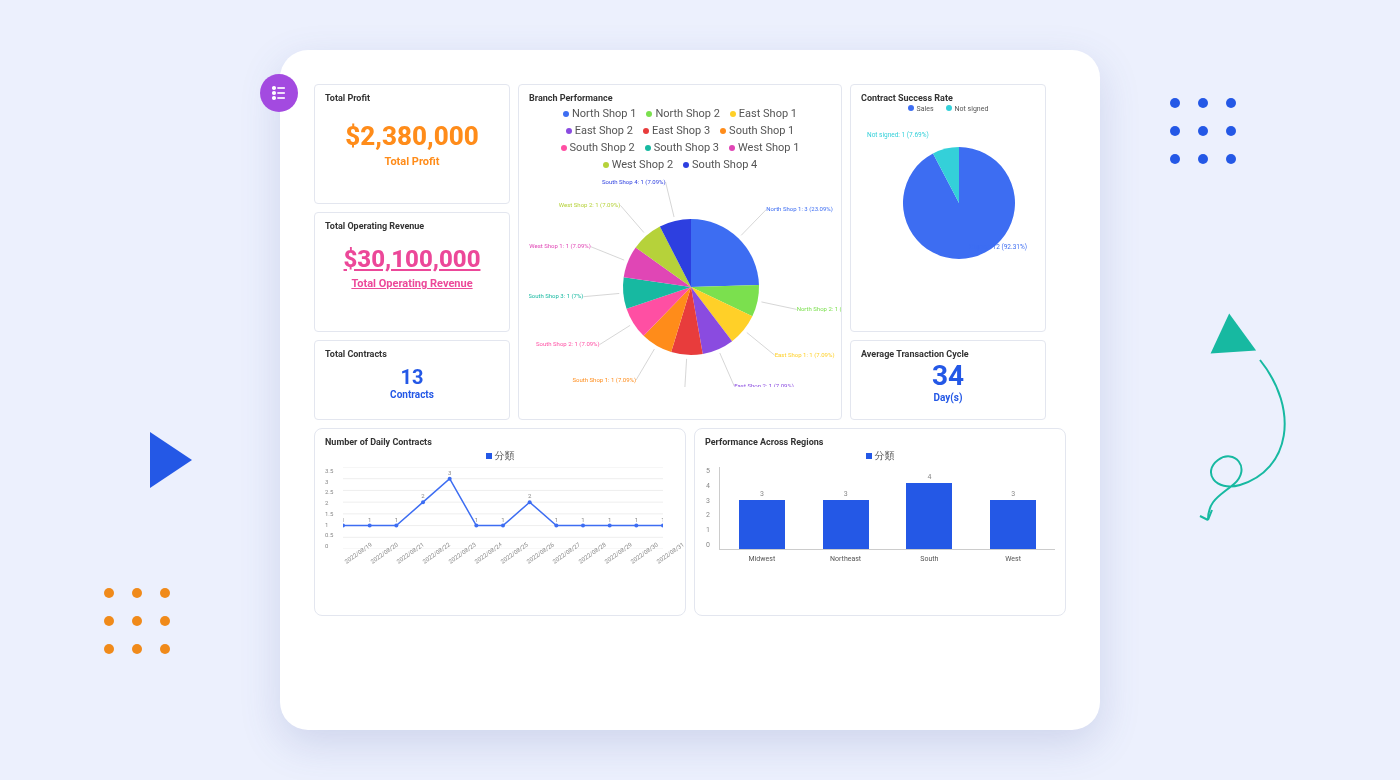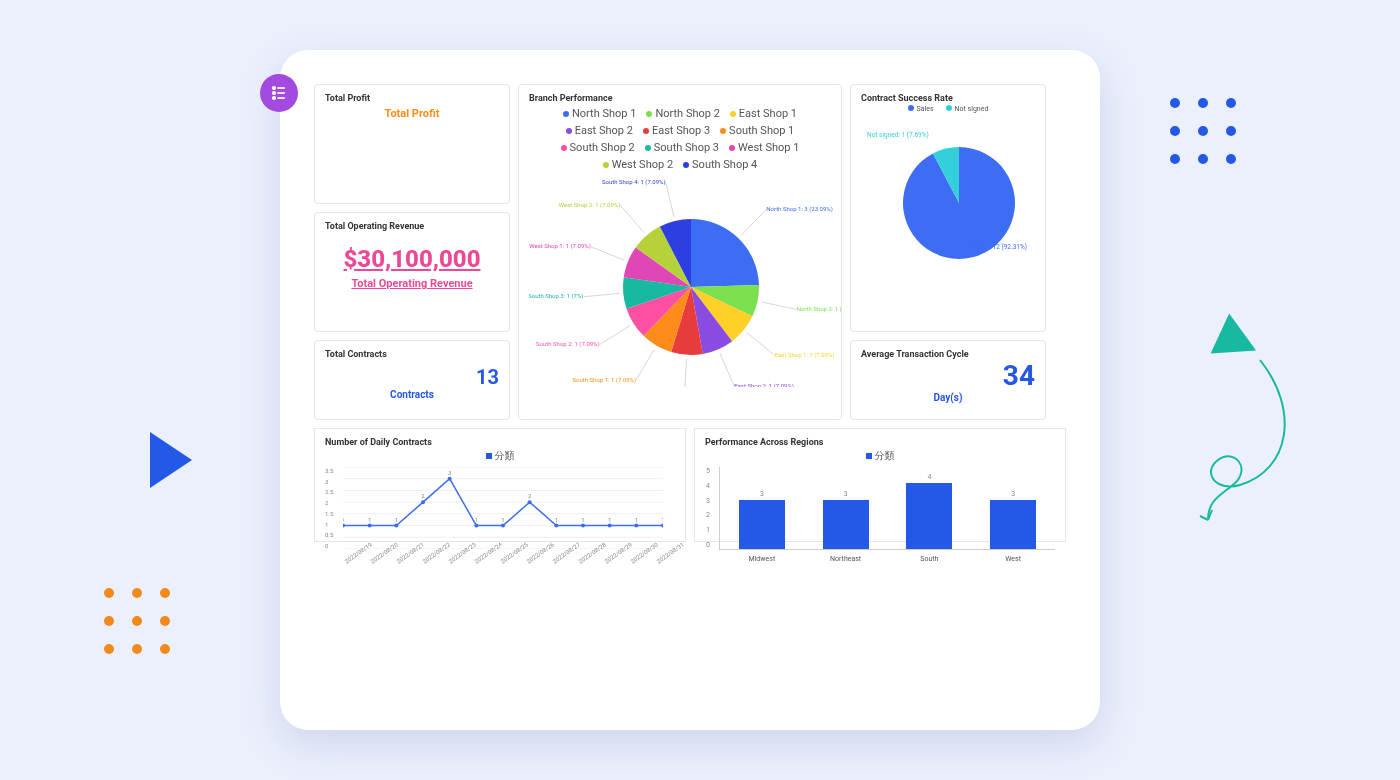--- a/index.html
+++ b/index.html
@@ -20,33 +20,33 @@
   .title{font-size:24px;font-weight:800;color:#222;}
   .grid{display:grid;grid-template-columns:196px 324px 196px;grid-template-rows:120px 120px 80px;gap:8px;margin-top:6px;}
   .panel{border:1px solid #e3e6ef;border-radius:4px;background:#fff;padding:8px 10px 6px 10px;box-sizing:border-box;position:relative;overflow:hidden;}
   .panel .pt{font-size:9px;font-weight:700;color:#333;}
   .big-orange{color:#ff8c1a;text-align:center;}
   .big-orange .val{font-size:26px;font-weight:800;margin-top:18px;}
   .big-orange .lab{font-size:11px;font-weight:700;margin-top:4px;}
   .big-blue{color:#ec4899;text-align:center;text-decoration:underline;}
   .big-blue .val{font-size:24px;font-weight:800;margin-top:14px;}
   .big-blue .lab{font-size:11px;font-weight:700;margin-top:4px;}
-  .cval{color:#2458e6;font-size:20px;font-weight:700;text-align:right;margin-top:6px;}
+  .cval{color:#2458e6;font-size:20px;font-weight:700;text-align:center;margin-top:6px;}
   .clab{color:#2458e6;font-size:10px;font-weight:700;text-align:center;}
   .branch{grid-row:1/4;grid-column:2/3;}
   .branch .legend{display:flex;flex-wrap:wrap;gap:4px 10px;justify-content:center;font-size:11px;color:#555;margin:4px 16px 6px 16px;}
   .branch .legend span{display:flex;align-items:center;gap:3px;}
   .branch .legend i{width:6px;height:6px;border-radius:50%;display:inline-block;}
   .rate{grid-column:3/4;grid-row:1/3;}
   .rate .legend{display:flex;justify-content:center;gap:12px;font-size:7px;color:#555;margin-top:2px;}
   .rate .legend i{width:6px;height:6px;border-radius:50%;display:inline-block;margin-right:3px;}
   .avg{grid-column:3/4;grid-row:3/4;}
   
   .row2{display:grid;grid-template-columns:1fr 1fr;gap:8px;margin-top:8px;}
-  .chart{border:1px solid #e3e6ef;border-radius:0;padding:8px 10px 6px 10px;height:114px;box-sizing:border-box;}
+  .chart{border:1px solid #e3e6ef;border-radius:8px;padding:8px 10px 6px 10px;height:188px;box-sizing:border-box;}
   .chart .pt{font-size:9px;font-weight:700;color:#333;}
   .chart .clegend{text-align:center;font-size:10px;color:#555;margin:2px 0 4px;}
   .chart .clegend i{width:6px;height:6px;background:#2458e6;display:inline-block;margin-right:3px;vertical-align:middle;}
   
   .bars{display:flex;align-items:flex-end;justify-content:space-around;height:82px;border-left:1px solid #ccc;border-bottom:1px solid #ccc;position:relative;margin-left:14px;}
   .bars .bar{width:46px;background:#2458e6;position:relative;}
   .bars .bl{position:absolute;bottom:-14px;font-size:7px;color:#555;width:100%;text-align:center;}
   .bars .bv{position:absolute;top:-10px;font-size:7px;color:#888;width:100%;text-align:center;}
   .yax{position:absolute;left:-14px;top:0;bottom:0;display:flex;flex-direction:column;justify-content:space-between;font-size:7px;color:#888;}
   
@@ -103,20 +103,21 @@
           <line x1="10" y1="12" x2="19" y2="12"></line>
           <line x1="10" y1="18" x2="19" y2="18"></line>
         </svg>
     </div>
 
     <div class="grid">
 
       <div class="panel">
         <div class="pt">Total Profit</div>
         <div class="big-orange">
+          <div class="val">$2,380,000</div>
           <div class="lab">Total Profit</div>
         </div>
       </div>
 
       <div class="panel branch">
         <div class="pt">Branch Performance</div>
         <div class="legend" id="branch-legend">
             <span><i style="background:#3d6df2"></i>North Shop 1</span>
             <span><i style="background:#7be04e"></i>North Shop 2</span>
             <span><i style="background:#ffd028"></i>East Shop 1</span>

